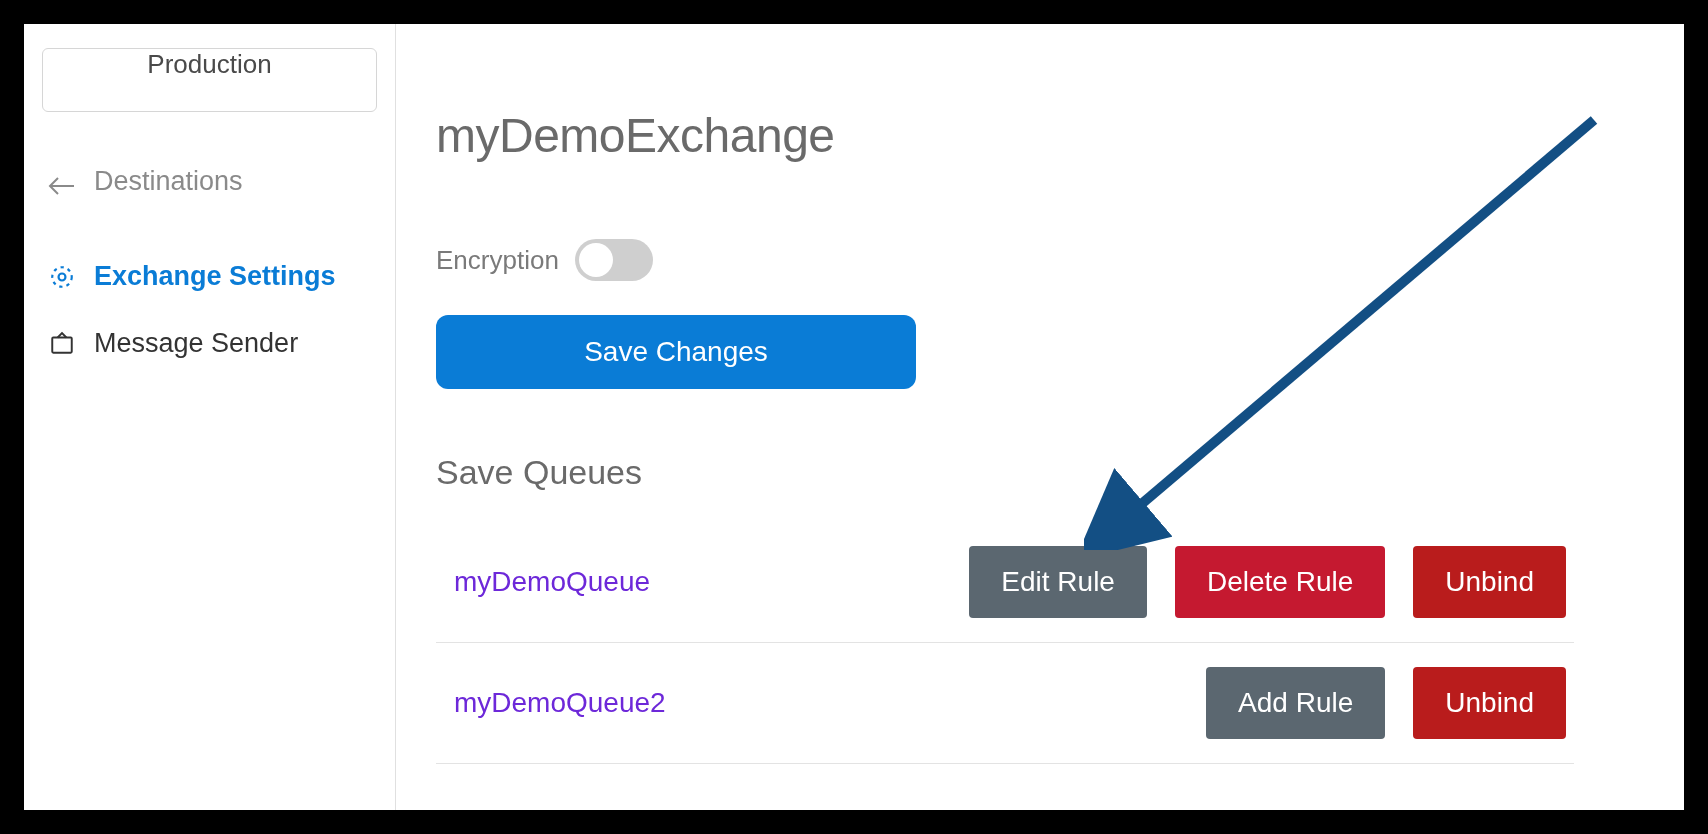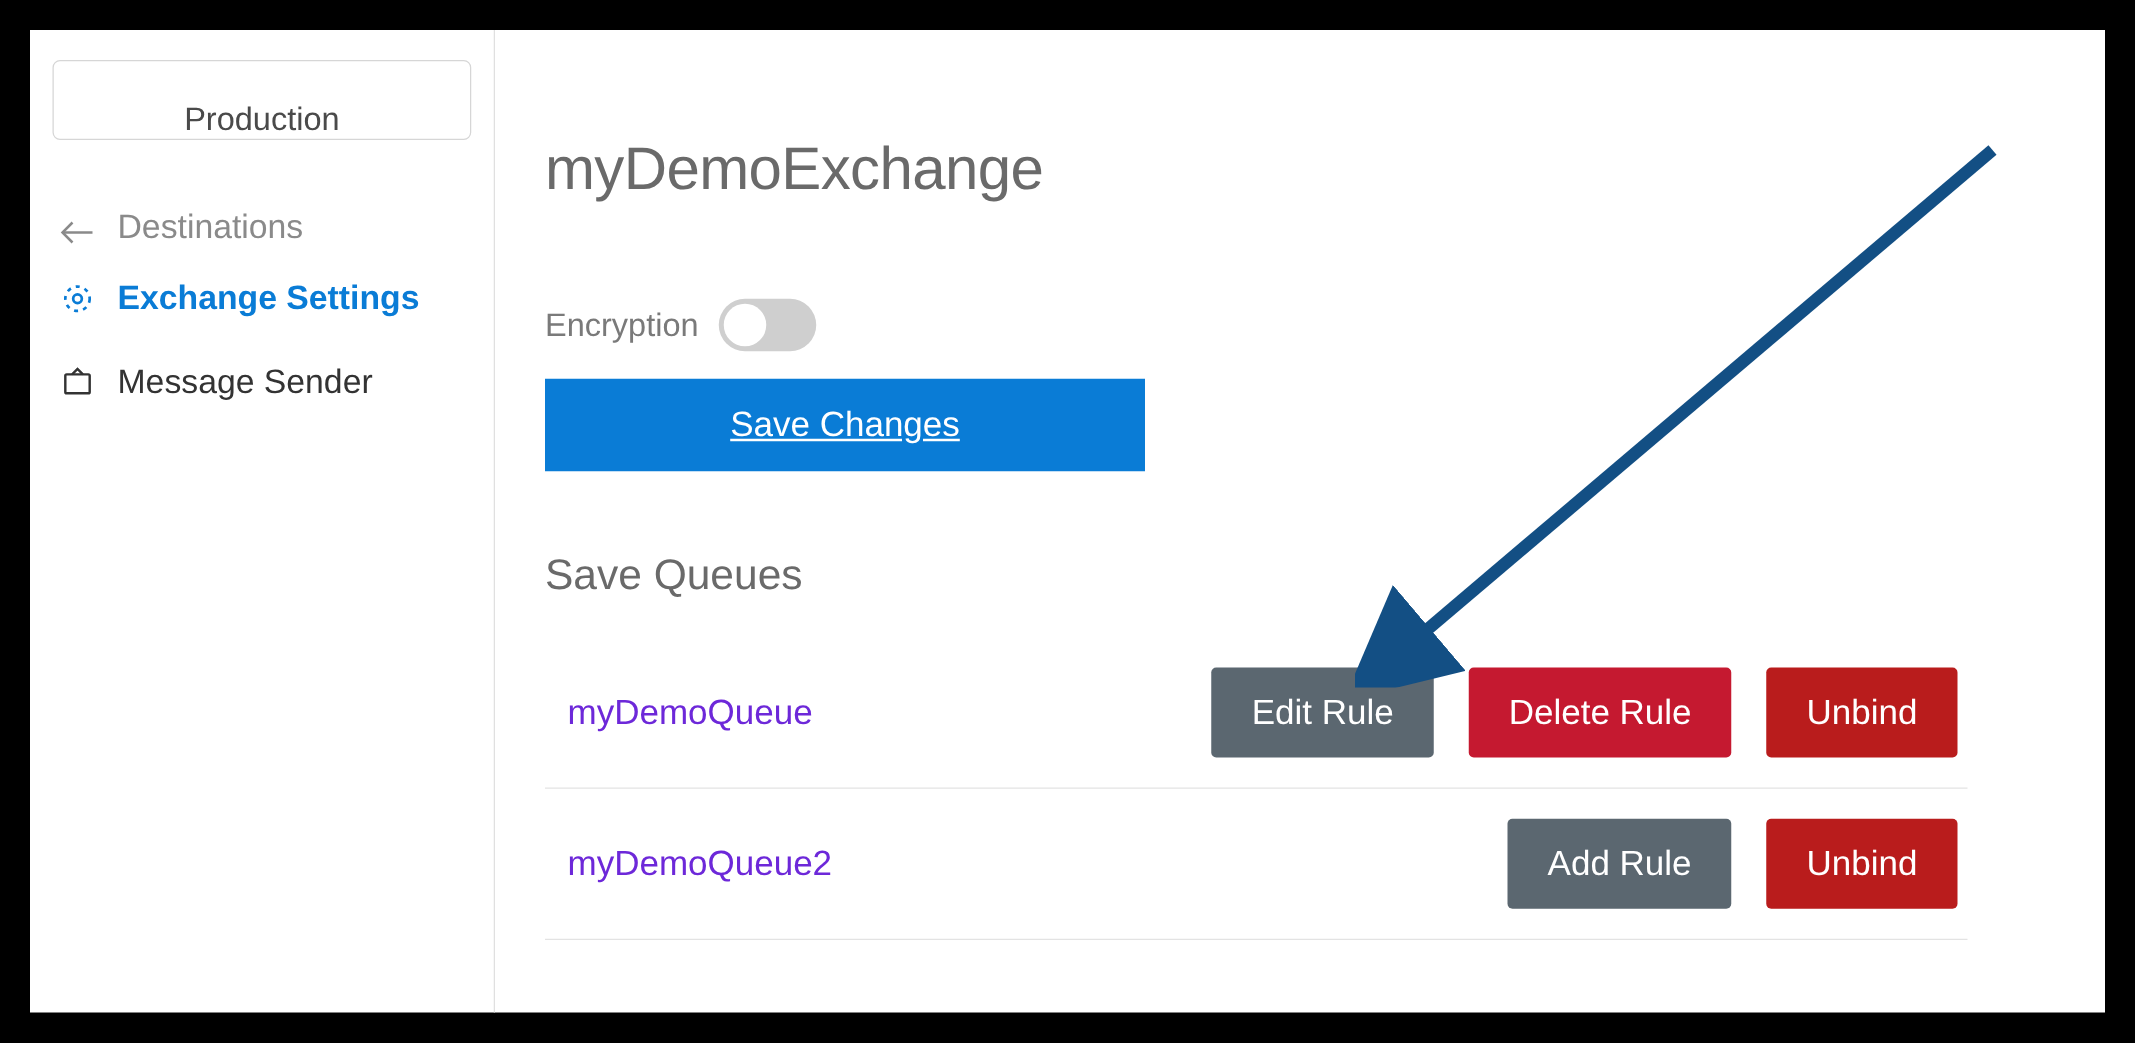--- a/index.html
+++ b/index.html
@@ -26,42 +26,42 @@
     width: 372px;
     border-right: 1px solid #e0e0e0;
     padding: 24px 18px 0 18px;
   }
   .env-select {
     width: 100%;
     border: 1px solid #d6d6d6;
     border-radius: 6px;
     height: 64px;
     display: flex;
-    align-items: flex-end;
+    align-items: flex-start;
     justify-content: center;
     font-size: 26px;
     color: #4a4a4a;
     cursor: pointer;
     background: #fff;
   }
   .nav-back {
     display: flex;
     align-items: center;
     gap: 18px;
     margin-top: 54px;
     padding-left: 6px;
     color: #8a8a8a;
     font-size: 27px;
     cursor: pointer;
   }
   .nav-back .arrow-icon {
     width: 28px; height: 20px; display:inline-block;
   }
   .nav-list {
-    margin-top: 26px;
+    margin-top: 64px;
     display: flex;
     flex-direction: column;
     gap: 36px;
     padding-left: 6px;
   }
   .nav-item {
     display: flex;
     align-items: center;
     gap: 18px;
     font-size: 27px;
@@ -90,25 +90,25 @@
   .enc-label { color: #7a7a7a; font-size: 26px; }
   .toggle {
     width: 78px; height: 42px; background:#cfcfcf; border-radius: 999px;
     position: relative; cursor: pointer;
   }
   .toggle .knob {
     position:absolute; left:4px; top:4px; width:34px; height:34px;
     background:#fff; border-radius:50%;
   }
   .save-btn {
-    margin-top: 22px;
+    margin-top: 34px;
     width: 480px; height: 74px;
     background:#0a7cd6; color:#fff; font-size:28px;
     display:flex; align-items:center; justify-content:center;
-    border:none; border-radius:0; cursor:pointer;text-decoration:underline;
+    border:none; border-radius:12px; cursor:pointer;
   }
   .section-title {
     margin-top: 64px;
     font-size: 34px;
     color: #6a6a6a;
     font-weight: 400;
   }
   .queue-list { margin-top: 30px; }
   .queue-row {
     display:flex; align-items:center; justify-content:space-between;

